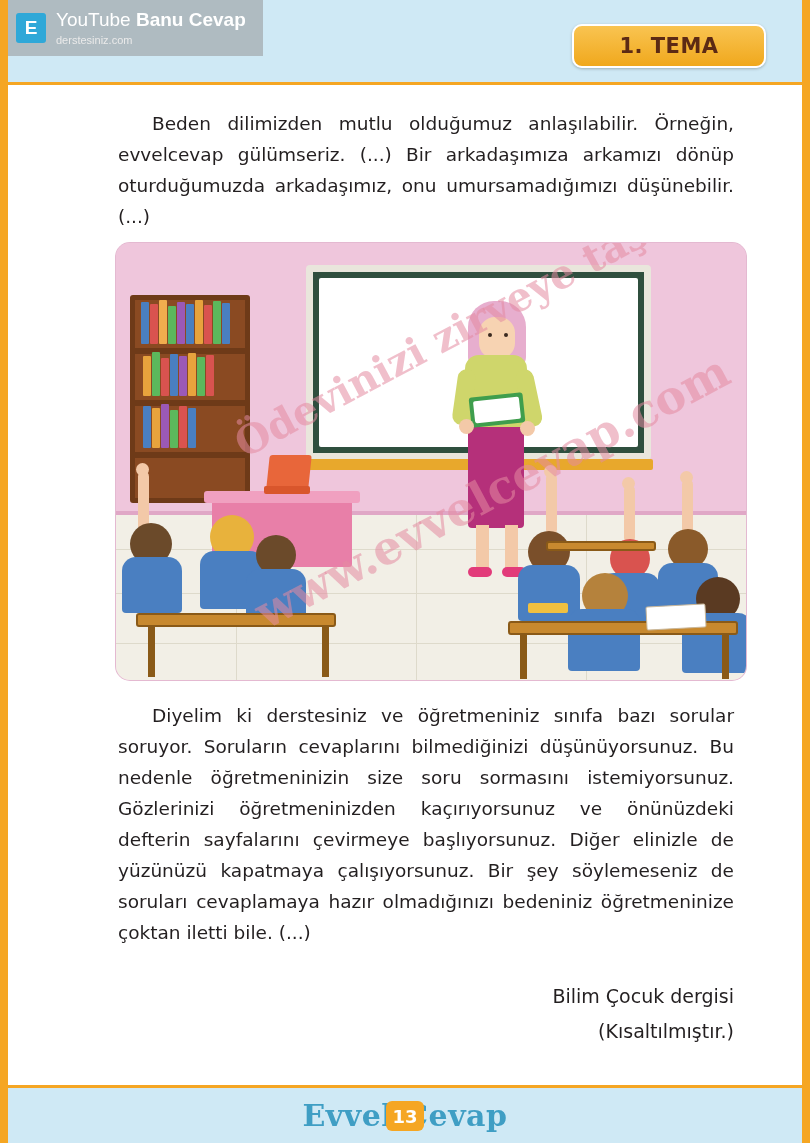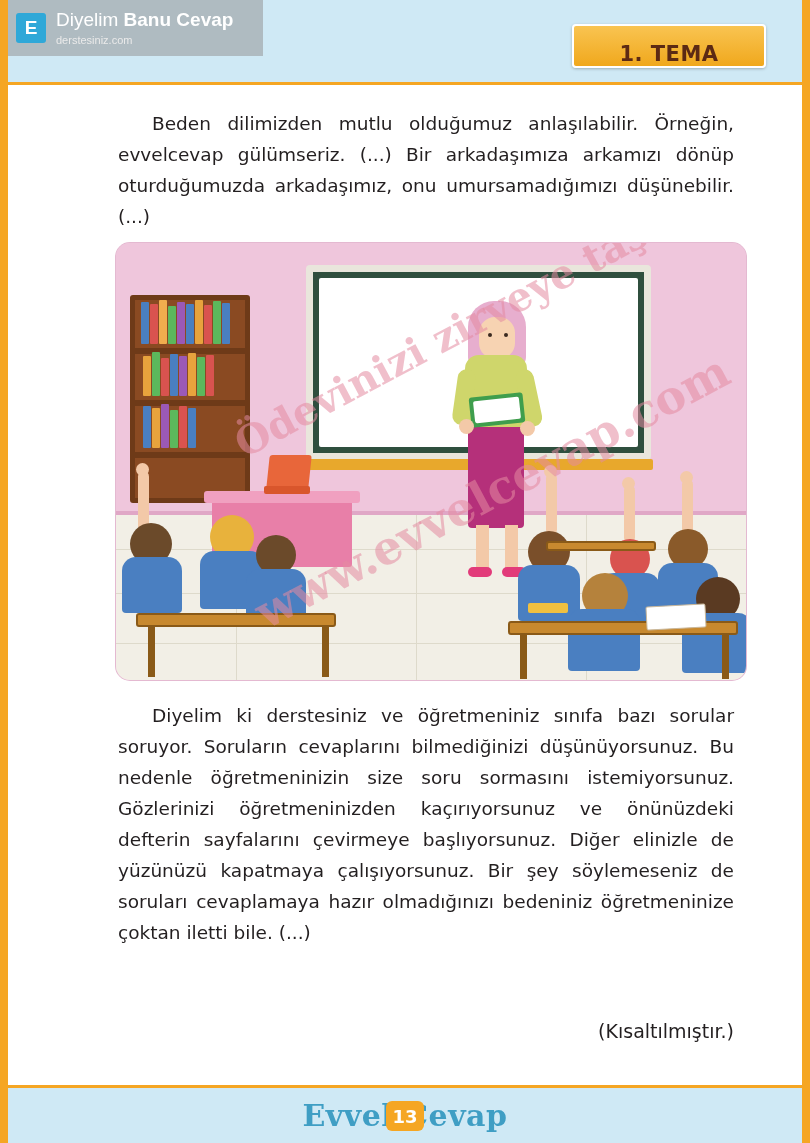--- a/index.html
+++ b/index.html
@@ -51,26 +51,26 @@
     left: 0; right: 0; top: 82px;
     height: 3px;
     background: #f5a623;
   }
   .tema-badge {
     position: absolute;
     right: 36px;
     top: 24px;
     width: 190px;
     height: 40px;
-    border-radius: 4px;
+    border-radius: 10px;
     background: linear-gradient(#f9c451, #f0a81d);
     border: 2px solid #ffffff;
     box-shadow: 0 1px 3px rgba(0,0,0,0.25);
     display: flex;
-    align-items: flex-end;
+    align-items: center;
     justify-content: center;
   }
   .tema-badge span {
     font-family: "DejaVu Sans", sans-serif;
     font-weight: bold;
     font-size: 21px;
     color: #5c2a14;
     letter-spacing: 0.5px;
   }
 
@@ -495,21 +495,21 @@
     <div class="header"></div>
     <div class="header-rule"></div>
 
     <div class="tema-badge">
       <span>1. TEMA</span>
     </div>
 
     <div class="yt-badge">
       <div class="yt-e">E</div>
       <div class="yt-text">
-        <div class="yt-title"><span>Diyelim </span><b>Banu Cevap</b></div>
+        <div class="yt-title"><span>YouTube </span><b>Banu Cevap</b></div>
         <div class="yt-sub">derstesiniz.com</div>
       </div>
     </div>
 
     <div class="content">
       <p class="para">Beden dilimizden mutlu olduğumuz anlaşılabilir. Örneğin, evvelcevap gülümseriz. (...) Bir arkadaşımıza arkamızı dönüp oturduğumuzda arkadaşımız, onu umursamadığımızı düşünebilir. (...)</p>
     </div>
 
     <div class="illus">
       <div class="wall"></div>
@@ -627,20 +627,21 @@
       <div style="position:absolute;left:412px;top:360px;width:40px;height:10px;background:#f0c040;border-radius:2px;"></div>
 
       <div class="wm wm-1">www.evvelcevap.com</div>
       <div class="wm wm-2">Ödevinizi zirveye taşıyın.</div>
     </div>
 
     <div class="para-below">
       <p class="para">Diyelim ki derstesiniz ve öğretmeniniz sınıfa bazı sorular soruyor. Soruların cevaplarını bilmediğinizi düşünüyorsunuz. Bu nedenle öğretmeninizin size soru sormasını istemiyorsunuz. Gözlerinizi öğretmeninizden kaçırıyorsunuz ve önünüzdeki defterin sayfalarını çevirmeye başlıyorsunuz. Diğer elinizle de yüzünüzü kapatmaya çalışıyorsunuz. Bir şey söylemeseniz de soruları cevaplamaya hazır olmadığınızı bedeniniz öğretmeninize çoktan iletti bile. (...)</p>
     </div>
 
+    <div class="attrib attrib-src">Bilim Çocuk dergisi</div>
     <div class="attrib attrib-note">(Kısaltılmıştır.)</div>
 
     <div class="footer">
       <div class="footer-rule"></div>
       <div class="footer-band"></div>
       <div class="footer-brand"><span class="b1">Evvel </span><span class="b2">Cevap</span></div>
       <div class="page-num">13</div>
     </div>
 
   </div>

